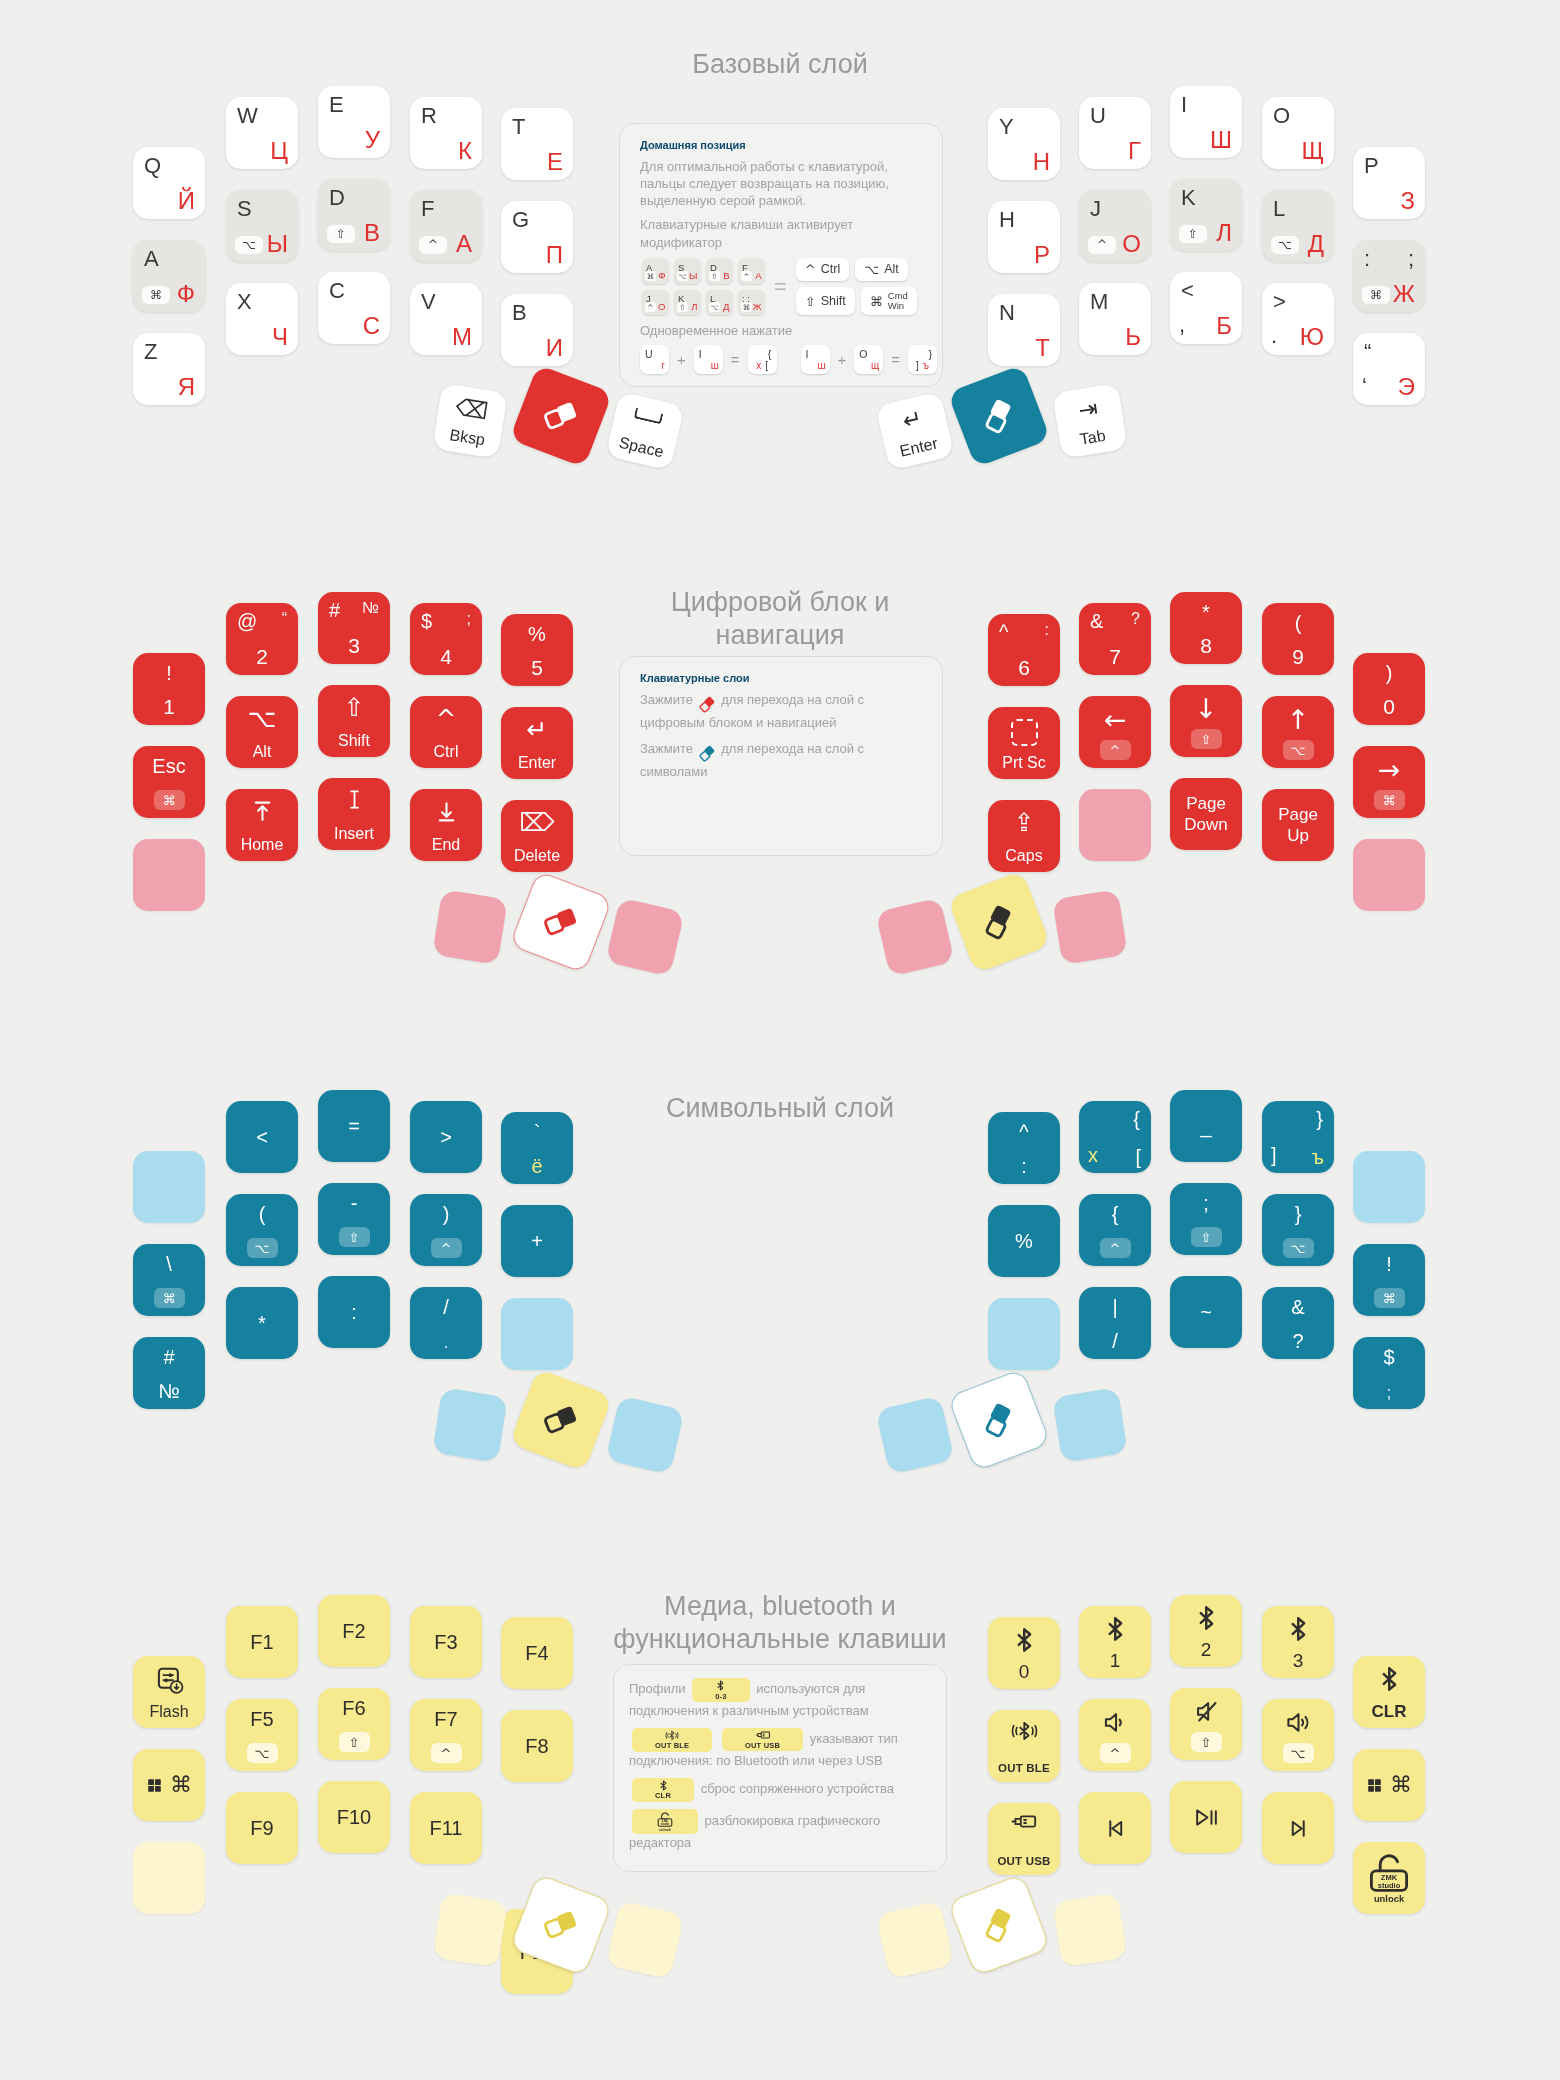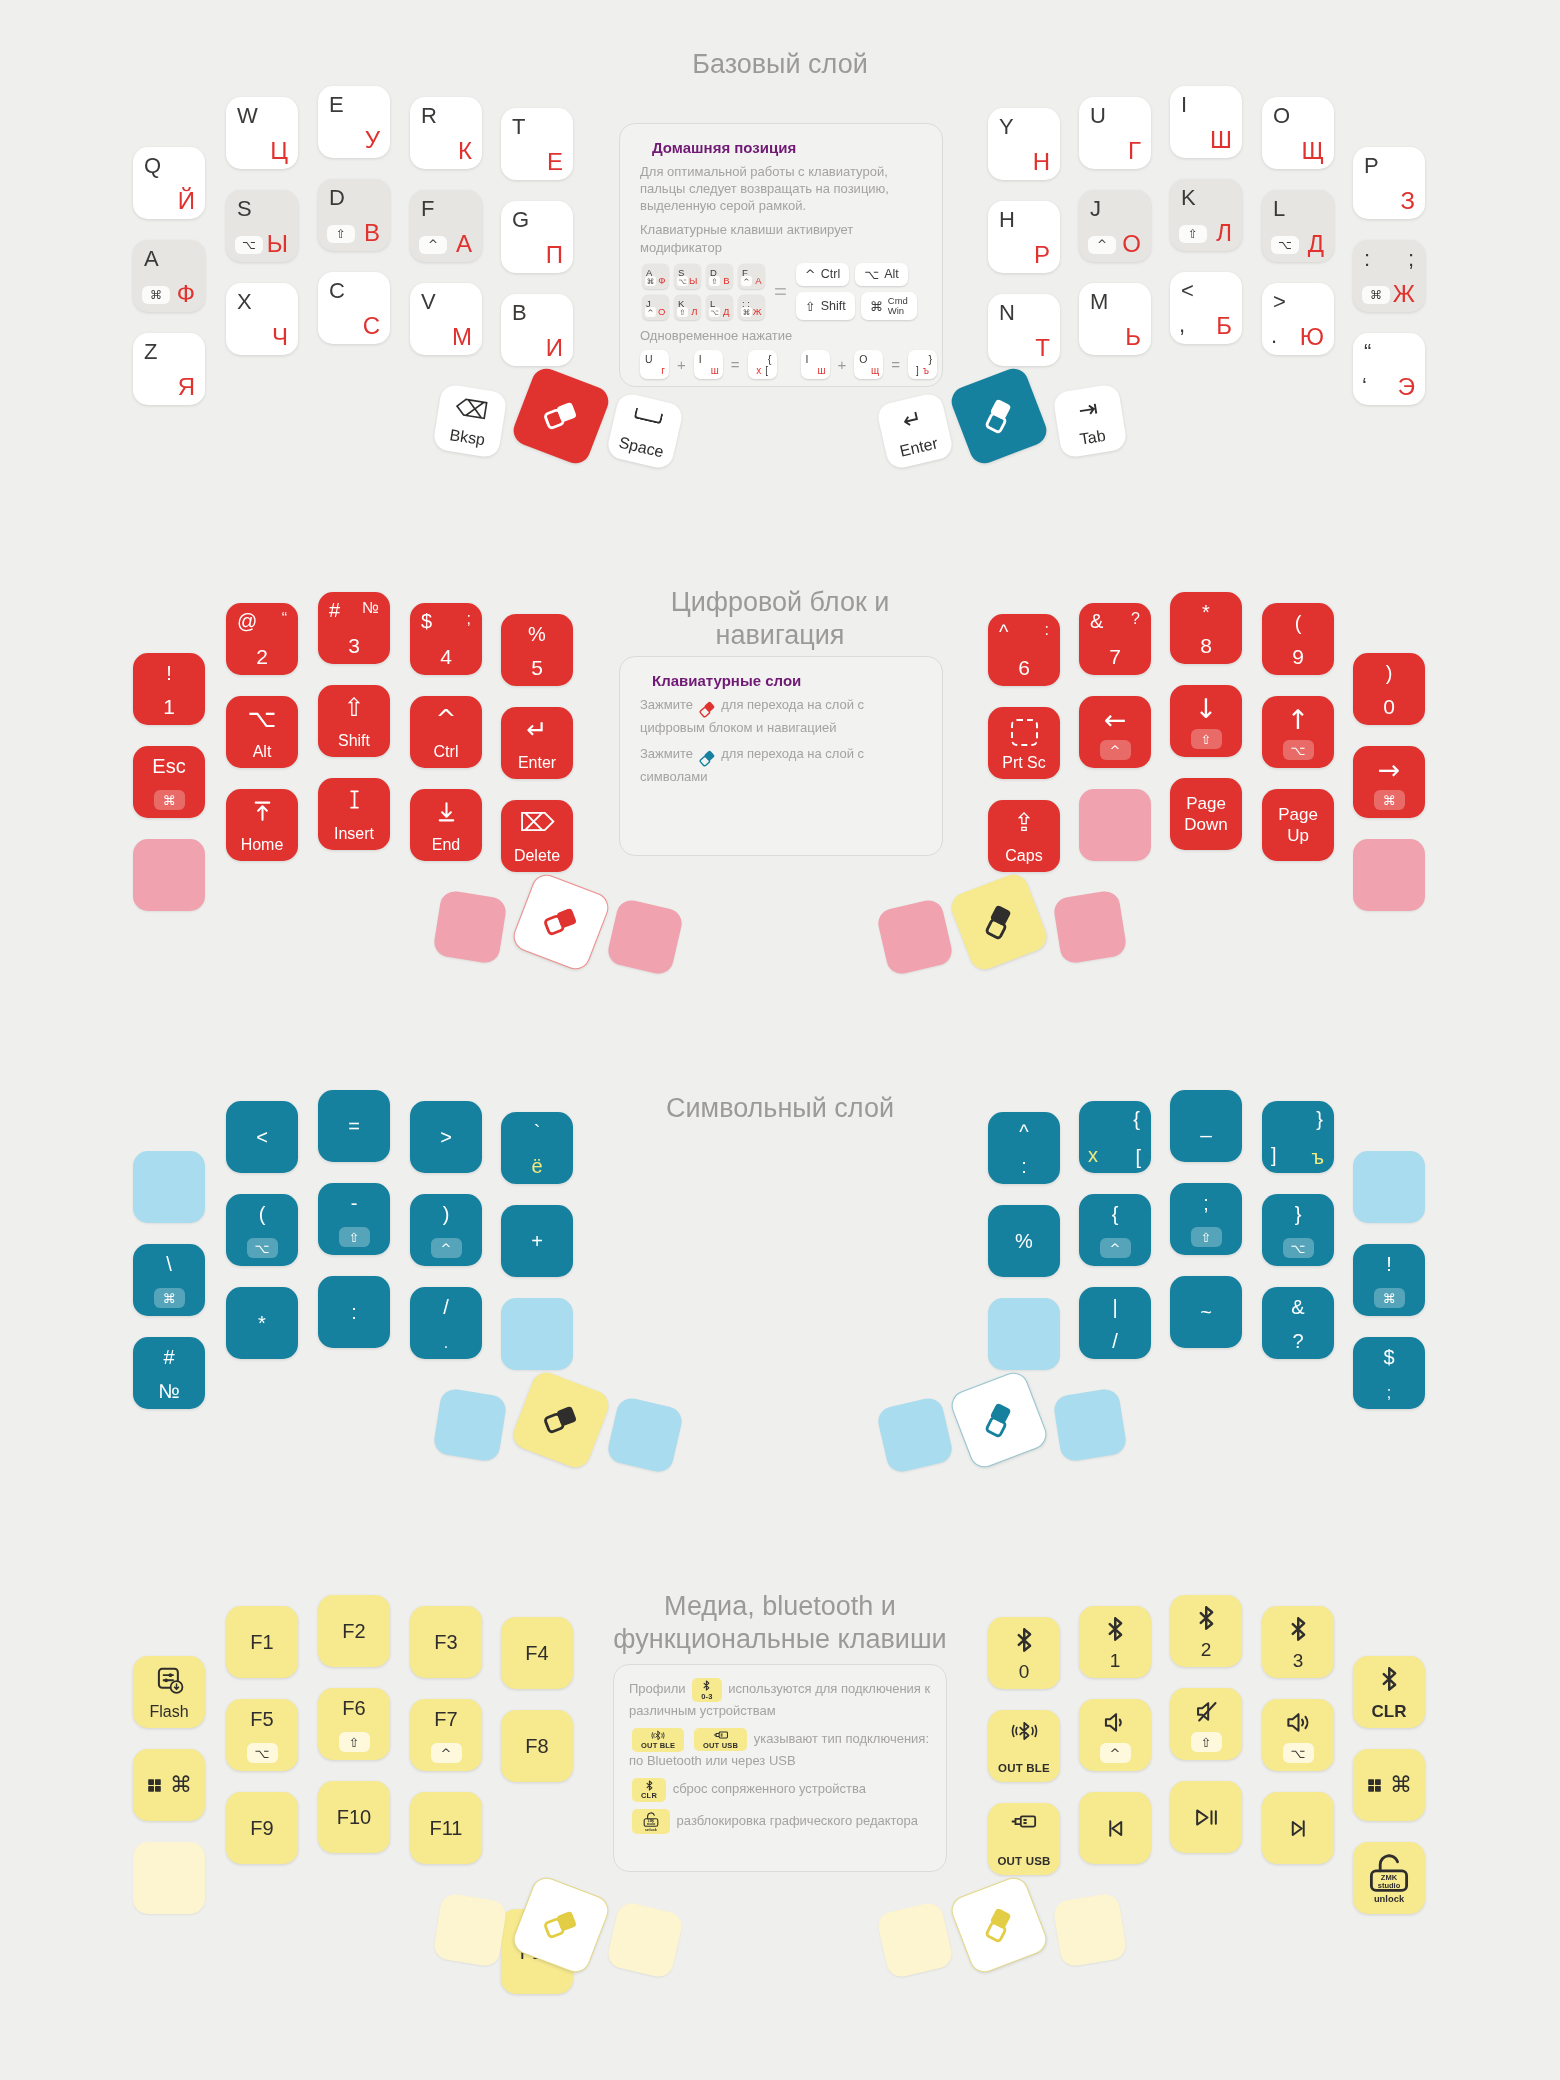--- a/index.html
+++ b/index.html
@@ -10,21 +10,21 @@
              color:#9b9a98;white-space:pre-line;}
   .t1{top:48px}.t2{top:586px}.t3{top:1092px}.t4{top:1590px}
 
   
   .panel{position:absolute;background:#f2f2f0;border:1.5px solid #dcdbd9;border-radius:16px;
          padding:15px 20px;box-sizing:border-box;color:#a4a3a1;}
   .pn1{left:619px;top:123px;width:324px;height:264px}
   .pn2{left:619px;top:656px;width:324px;height:200px}
   .pn3{left:619px;top:1164px;width:324px;height:100px;padding:13px 17px}
   .pn4{left:613px;top:1664px;width:334px;height:208px;padding:13px 15px}
-  .ph{font-size:15px;font-weight:700;color:#701a75;margin:0 12px 7px;}
+  .ph{font-size:11px;font-weight:700;color:#0c4a6e;margin:0 0 7px;}
   .panel p{font-size:13px;line-height:1.32;color:#a4a3a1;margin:0 0 7px;}
   .panel p.rich{line-height:1.45;}
   .tok{display:inline-block;vertical-align:-4px;margin:0 2px;}
 
   
   .mini-wrap{display:flex;align-items:center;gap:9px;margin:6px 0 7px 2px;}
   .mini-left,.mini-right{display:flex;flex-direction:column;gap:6px;}
   .mkrow{display:flex;gap:5px;}
   .mk{position:relative;width:27px;height:25px;background:#e7e6e3;border-radius:6px;
       box-shadow:0 .5px 1.5px rgba(0,0,0,.12);}
@@ -47,21 +47,21 @@
   .ck-l{position:absolute;top:3px;left:5px;font-size:10.5px;color:#3b3a38;font-weight:500;}
   .ck-c{position:absolute;bottom:3px;right:4px;font-size:10px;color:#e0322f;}
   .ck-t{position:absolute;top:3px;right:5px;font-size:11px;color:#3b3a38;}
   .ck-b{position:absolute;bottom:3px;left:0;width:100%;display:flex;justify-content:center;gap:4px;
         font-size:10px;color:#3b3a38;}
   .ck-b .rd{color:#e0322f;}
   .op{font-size:15px;color:#9c9b99;margin:0 4px;font-weight:500;}
 
   
   .chip{display:inline-flex;flex-direction:column;align-items:center;justify-content:center;
-        background:#f6e98e;border-radius:5px;padding:2px 9px;vertical-align:middle;margin:0 3px;
+        background:#f6e98e;border-radius:5px;padding:2px 23px;vertical-align:middle;margin:0 3px;
         line-height:1;color:#2f2e2c;}
   .chip .cl{font-size:7.5px;font-weight:700;margin-top:1.5px;letter-spacing:.2px;}
 
   
   .key{position:absolute;border-radius:15px;box-shadow:0 1px 3px rgba(70,70,70,.16);box-sizing:border-box;}
   .v-w{background:#fff;color:#2f2e2c;}
   .v-h{background:#e6e5e2;color:#2f2e2c;}
   .v-r,.v-rs{background:#e0322f;color:#fff;}
   .v-p{background:#f0a2ae;box-shadow:0 1px 2px rgba(70,70,70,.10);}
   .v-t,.v-ts{background:#15819f;color:#fff;}

